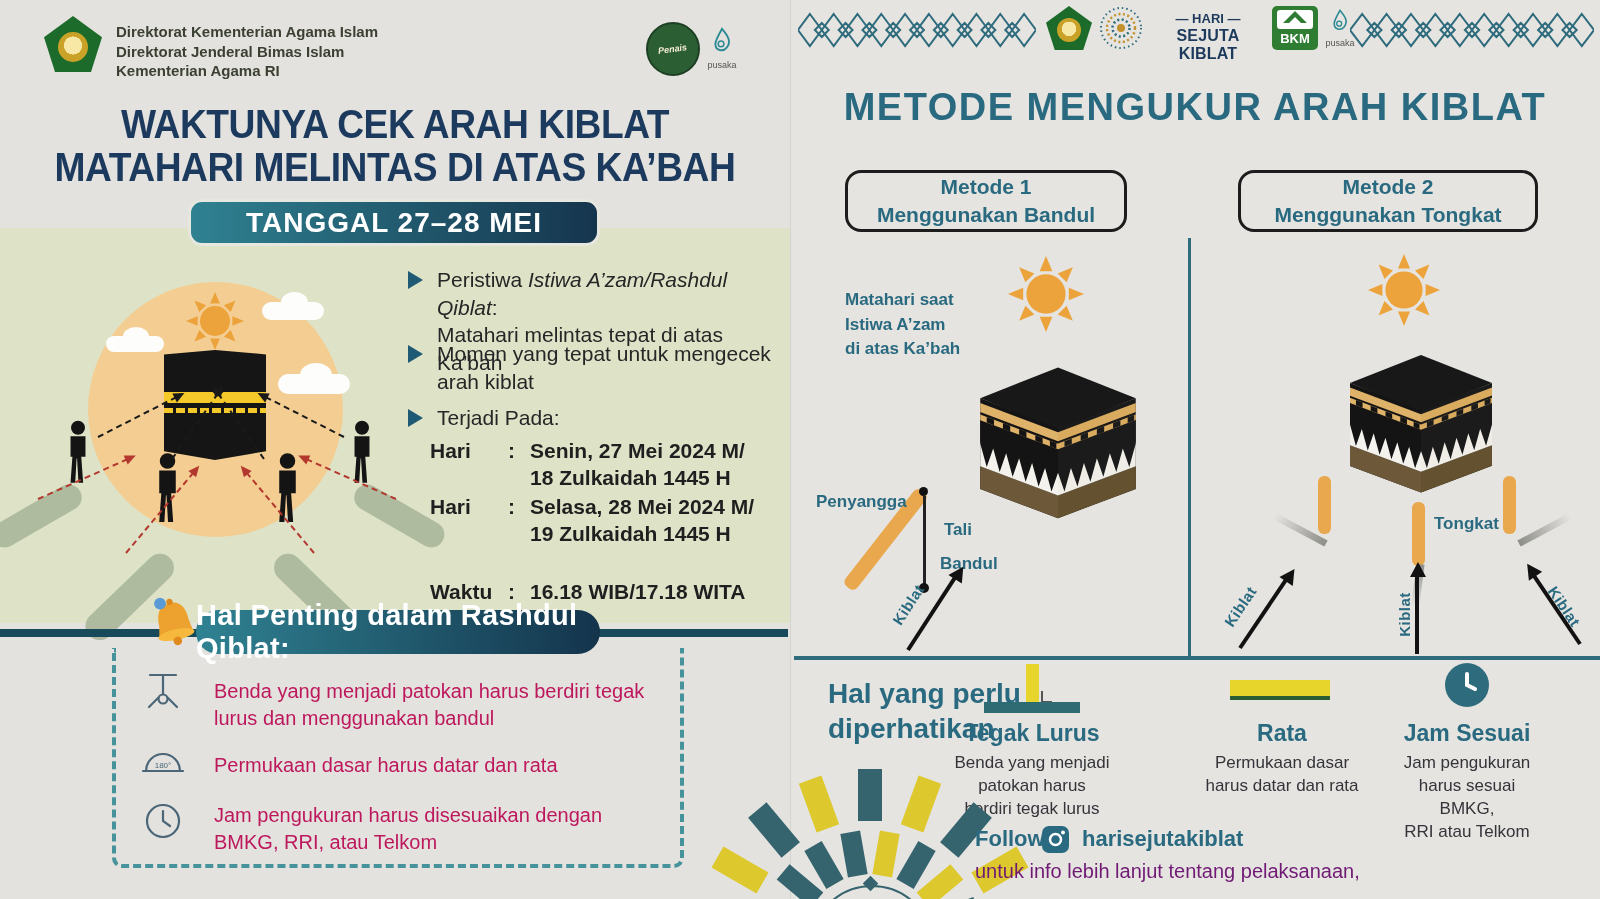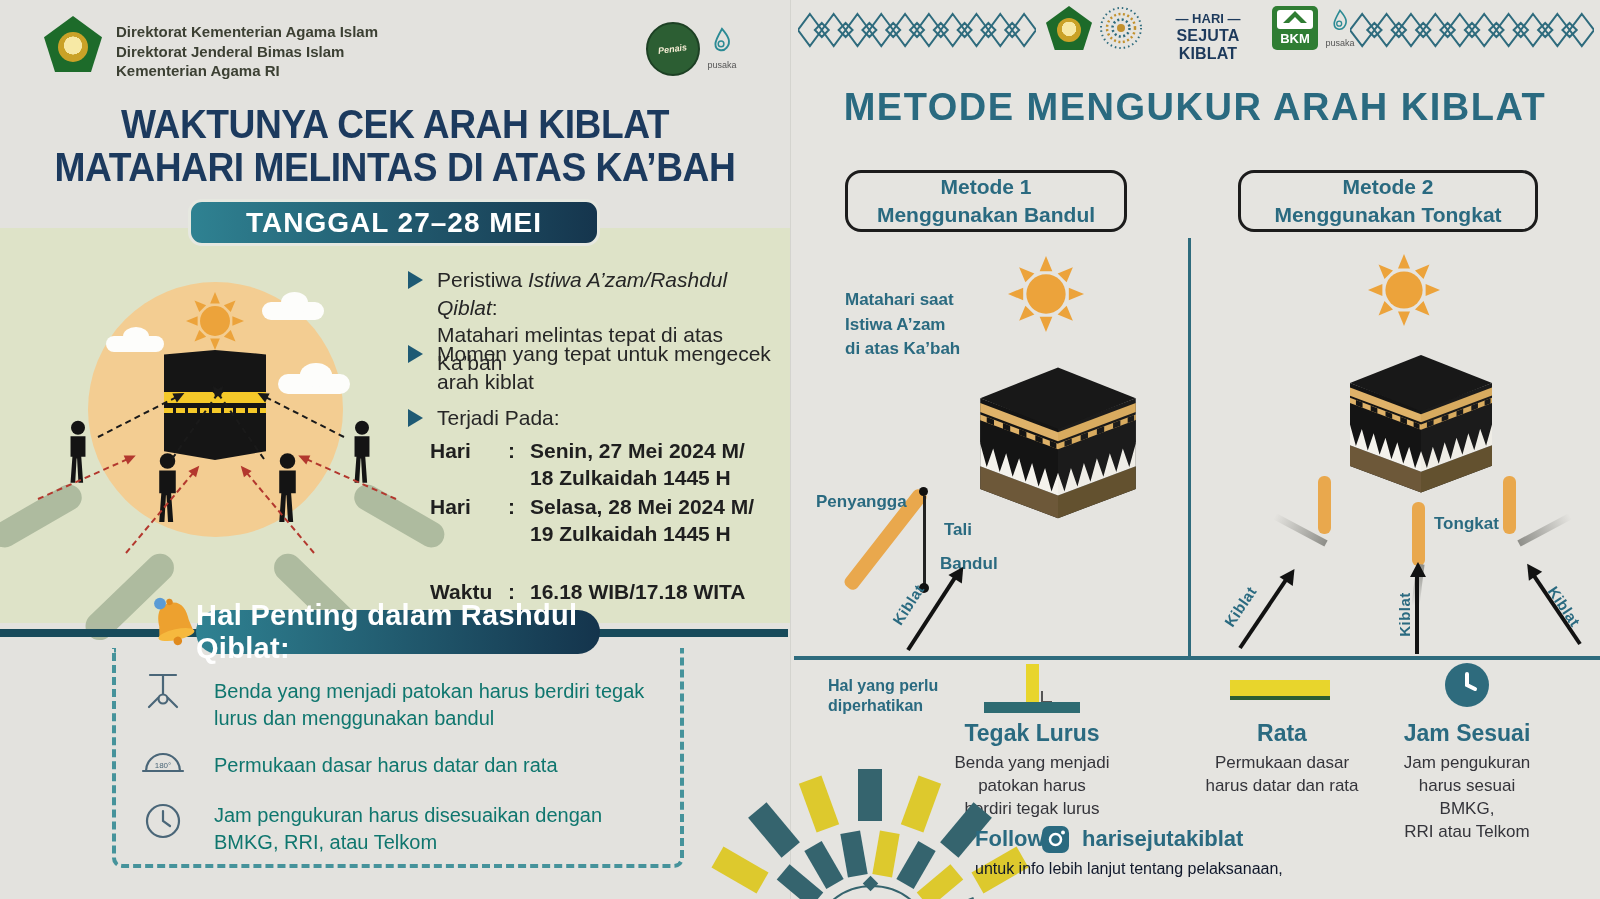--- a/index.html
+++ b/index.html
@@ -48,45 +48,45 @@
   .sched{display:flex;font-size:21px;font-weight:600;color:#1f1f1f;line-height:1.28;}
   .sched .lab{width:78px;}
   .sched .col{width:22px;}
   
   .hline{left:0;top:629px;width:788px;height:8px;background:#174a5a;}
   .banner-pill{left:196px;top:610px;width:404px;height:44px;border-radius:22px;
     background:linear-gradient(90deg,#2f8292,#14344c);color:#fff;font-weight:bold;font-size:29px;
     display:flex;align-items:center;justify-content:center;letter-spacing:.3px;}
   .dash-box{left:112px;top:648px;width:572px;height:220px;border:4px dashed #46939b;border-top:none;
     border-radius:0 0 10px 10px;box-sizing:border-box;}
-  .chk-text{width:452px;font-size:20px;color:#0f766e;line-height:1.35;}
+  .chk-text{width:452px;font-size:20px;color:#be185d;line-height:1.35;}
   .chk-ic{stroke:#4a6678;fill:none;stroke-width:2.2;stroke-linecap:round;}
   
   .poster-right{left:790px;top:0;width:896px;height:899px;background:#e5e4e0;
     box-shadow:inset 1px 0 0 #d4d4cf;}
   .pat{stroke:#2e6b7d;fill:none;stroke-width:2;}
   .hari-box{left:362px;top:12px;width:112px;text-align:center;color:#1d3a5c;font-weight:bold;line-height:1.15;}
   .rtitle{left:0;top:86px;width:810px;text-align:center;color:#2a6a80;font-weight:bold;
     font-size:38px;letter-spacing:1.5px;white-space:nowrap;}
   .mbox{border:3px solid #1c1c1c;border-radius:16px;box-sizing:border-box;
     color:#2a6a80;font-weight:bold;font-size:21px;text-align:center;line-height:1.35;
     display:flex;flex-direction:column;justify-content:center;}
   .vdiv{left:398px;top:238px;width:3px;height:420px;background:#2e6b7d;}
   .hdiv{left:4px;top:656px;width:806px;height:4px;background:#2e6b7d;}
   .dlabel{color:#2a6a80;font-weight:bold;font-size:17px;line-height:1.45;}
   .stick{background:#e9a84d;border-radius:6px;}
   .sarr{height:0;border-top:4px solid #121212;transform-origin:left center;}
   .sarr::after{content:'';position:absolute;right:-12px;top:-9px;width:0;height:0;
     border-left:15px solid #121212;border-top:8px solid transparent;border-bottom:8px solid transparent;}
   .kib{position:absolute;color:#2a6a80;font-weight:bold;font-size:15px;white-space:nowrap;letter-spacing:.5px;}
-  .notes-h{left:38px;top:676px;color:#2a6a80;font-weight:bold;font-size:16px;line-height:1.25;}
+  .notes-h{left:38px;top:676px;color:#2a6a80;font-weight:bold;font-size:28px;line-height:1.25;}
   .ncol-title{color:#2a6a80;font-weight:bold;font-size:23px;text-align:center;}
   .ncol-text{font-size:17px;color:#34343a;text-align:center;line-height:1.35;}
   .follow{color:#2a6a80;font-weight:bold;font-size:22px;}
-  .info-line{color:#0f172a;font-size:16px;font-weight:500;}
+  .info-line{color:#701a75;font-size:20px;font-weight:500;}
   .ray{position:absolute;}
   .t-teal{background:#35646e;}
   .t-yel{background:#ddc92d;}
 </style>
 </head>
 <body>
 
 <svg width="0" height="0" style="position:absolute">
   <defs>
     <symbol id="sun" viewBox="0 0 60 60">

